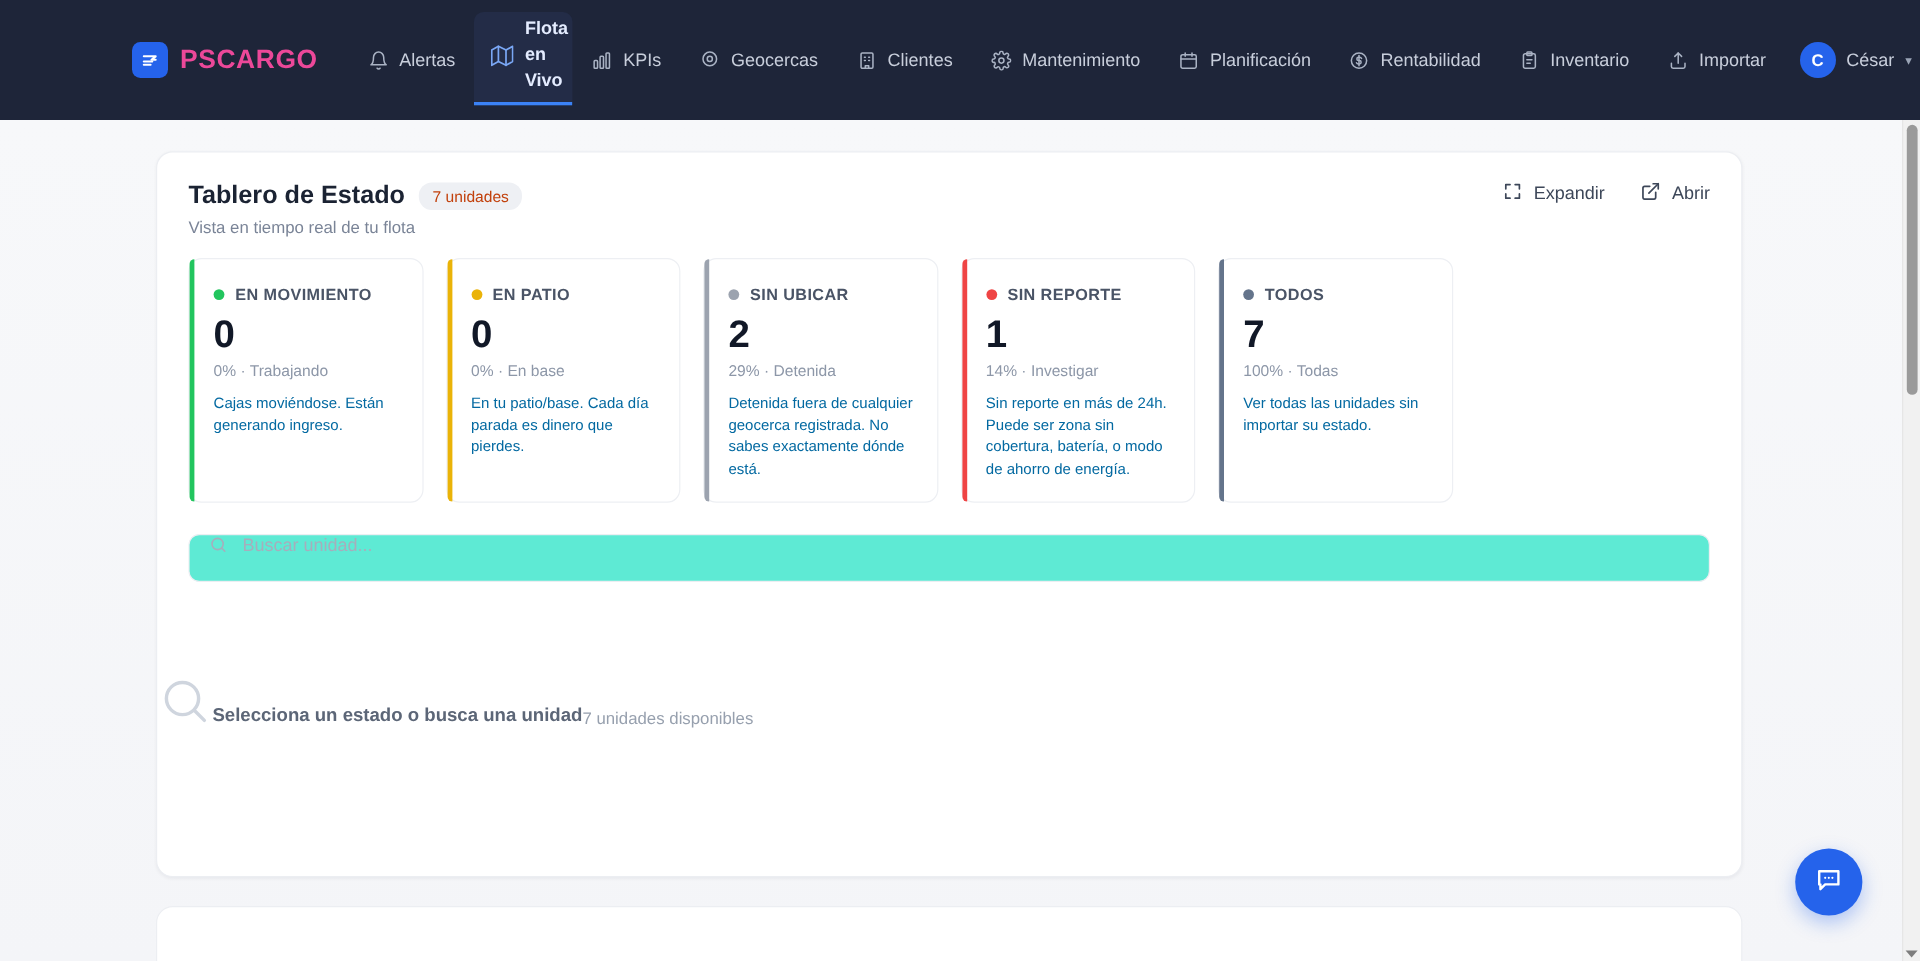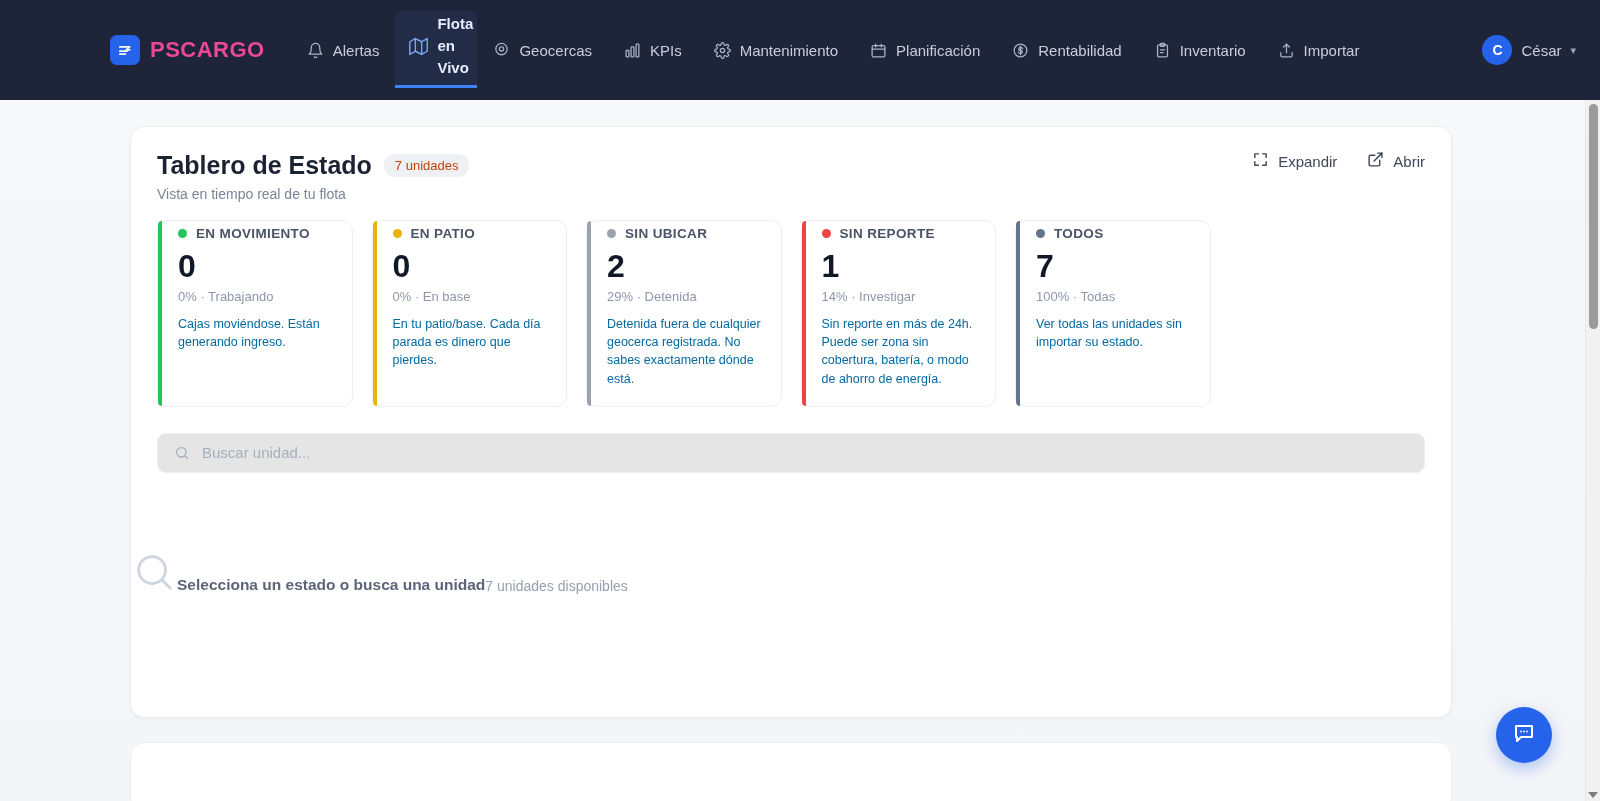--- a/index.html
+++ b/index.html
@@ -85,21 +85,21 @@
     background: #ffffff;
     border: 1px solid #eceef2;
     border-radius: 14px;
     box-shadow: 0 1px 3px rgba(16,24,40,.05);
   }
   .panel-head {
     display: flex; align-items: flex-start;
     padding: 24px 26px 18px 26px;
   }
   .panel-title-row { display: flex; align-items: center; gap: 12px; }
-  .panel-title { font-size: 25px; font-weight: 700; color: #1b2333; }
+  .panel-title { font-size: 21px; font-weight: 700; color: #1b2333; }
   .badge-units {
     background: #eef0f4; color: #c2410c;
     font-size: 13px; padding: 4px 11px; border-radius: 11px;
   }
   .panel-sub { font-size: 14px; color: #7a8497; margin-top: 6px; }
   .panel-actions { margin-left: auto; display: flex; align-items: center; gap: 30px; }
   .panel-action {
     display: flex; align-items: center; gap: 9px;
     color: #3d4759; font-size: 15px; cursor: pointer;
   }
@@ -109,43 +109,43 @@
     display: grid;
     grid-template-columns: repeat(6, 1fr);
     gap: 19px;
     padding: 0 26px 10px 26px;
   }
   .status-card {
     position: relative;
     background: #fff;
     border: 1px solid #edeff3;
     border-radius: 11px;
-    padding: 5px 16px 18px 20px;
+    padding: 22px 16px 18px 20px;
     min-height: 180px;
     cursor: pointer;
   }
   .status-card .edge {
     position: absolute; left: 0; top: 0; bottom: 0;
     width: 4px; border-radius: 11px 0 0 11px;
   }
   .sc-head { display: flex; align-items: center; gap: 9px; }
   .dot { width: 9px; height: 9px; border-radius: 50%; flex: none; }
   .sc-label {
     font-size: 13.5px; font-weight: 600; letter-spacing: .35px;
     color: #4a5466; text-transform: uppercase;
   }
   .sc-count { font-size: 32px; font-weight: 700; color: #111827; line-height: 1.1; margin-top: 8px; }
   .sc-meta { font-size: 13px; color: #8d97a8; margin-top: 5px; }
   .sc-desc { font-size: 12.5px; color: #0369a1; line-height: 1.45; margin-top: 11px; }
 
   
   .search-wrap { padding: 16px 26px 0 26px; }
   .search-box {
-    display: flex; align-items: center; gap: 12px;
-    background: #e5e5e5;
+    display: flex; align-items: flex-start; gap: 12px;
+    background: #5eead4;
     border: 1px solid #eceef2;
     border-radius: 9px;
     height: 40px;
     padding: 0 16px;
   }
   .search-box input {
     border: none; outline: none; background: transparent;
     font-family: inherit; font-size: 15px; color: #2c3444;
     width: 100%;
   }
@@ -234,38 +234,48 @@
             <path d="M8 2v16"></path>
             <path d="M16 6v16"></path>
         </svg>
       </span>
       <span class="lbl">Flota en Vivo</span>
     </div>
 
     <div class="nav-item">
       <span class="ico">
         <svg width="17" height="17" viewBox="0 0 24 24" fill="none" stroke="currentColor" stroke-width="1.8" stroke-linecap="round" stroke-linejoin="round">
-          <circle cx="12" cy="10" r="8"></circle>
-            <circle cx="12" cy="10" r="3"></circle>
-        </svg>
-      </span>
-      <span class="lbl">Geocercas</span>
-    </div>
-
-    <div class="nav-item">
-      <span class="ico">
-        <svg width="17" height="17" viewBox="0 0 24 24" fill="none" stroke="currentColor" stroke-width="1.8" stroke-linecap="round" stroke-linejoin="round">
           <rect x="3" y="12" width="4" height="9" rx="1"></rect>
             <rect x="10" y="7" width="4" height="14" rx="1"></rect>
             <rect x="17" y="3" width="4" height="18" rx="1"></rect>
         </svg>
       </span>
       <span class="lbl">KPIs</span>
     </div>
 
+    <div class="nav-item">
+      <span class="ico">
+        <svg width="17" height="17" viewBox="0 0 24 24" fill="none" stroke="currentColor" stroke-width="1.8" stroke-linecap="round" stroke-linejoin="round">
+          <circle cx="12" cy="10" r="8"></circle>
+            <circle cx="12" cy="10" r="3"></circle>
+        </svg>
+      </span>
+      <span class="lbl">Geocercas</span>
+    </div>
+
+    <div class="nav-item">
+      <span class="ico">
+        <svg width="17" height="17" viewBox="0 0 24 24" fill="none" stroke="currentColor" stroke-width="1.8" stroke-linecap="round" stroke-linejoin="round">
+          <rect x="5" y="3" width="14" height="18" rx="1.5"></rect>
+            <path d="M9 8h1M14 8h1M9 12h1M14 12h1"></path>
+            <path d="M10 21v-3h4v3"></path>
+        </svg>
+      </span>
+      <span class="lbl">Clientes</span>
+    </div>
 
     <div class="nav-item">
       <span class="ico">
         <svg width="17" height="17" viewBox="0 0 24 24" fill="none" stroke="currentColor" stroke-width="1.8" stroke-linecap="round" stroke-linejoin="round">
           <circle cx="12" cy="12" r="3"></circle>
           <path d="M19.4 15a1.6 1.6 0 0 0 .3 1.8l.1.1a2 2 0 1 1-2.8 2.8l-.1-.1a1.6 1.6 0 0 0-1.8-.3 1.6 1.6 0 0 0-1 1.5V21a2 2 0 0 1-4 0v-.1A1.6 1.6 0 0 0 9 19.4a1.6 1.6 0 0 0-1.8.3l-.1.1a2 2 0 1 1-2.8-2.8l.1-.1a1.6 1.6 0 0 0 .3-1.8 1.6 1.6 0 0 0-1.5-1H3a2 2 0 0 1 0-4h.1A1.6 1.6 0 0 0 4.6 9a1.6 1.6 0 0 0-.3-1.8l-.1-.1a2 2 0 1 1 2.8-2.8l.1.1a1.6 1.6 0 0 0 1.8.3H9a1.6 1.6 0 0 0 1-1.5V3a2 2 0 0 1 4 0v.1a1.6 1.6 0 0 0 1 1.5 1.6 1.6 0 0 0 1.8-.3l.1-.1a2 2 0 1 1 2.8 2.8l-.1.1a1.6 1.6 0 0 0-.3 1.8V9a1.6 1.6 0 0 0 1.5 1H21a2 2 0 0 1 0 4h-.1a1.6 1.6 0 0 0-1.5 1z"></path>
         </svg>
       </span>
       <span class="lbl">Mantenimiento</span>
     </div>

